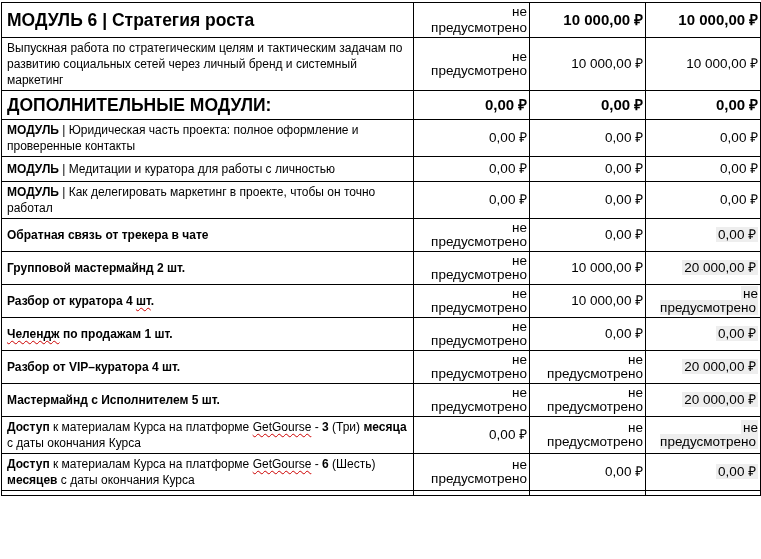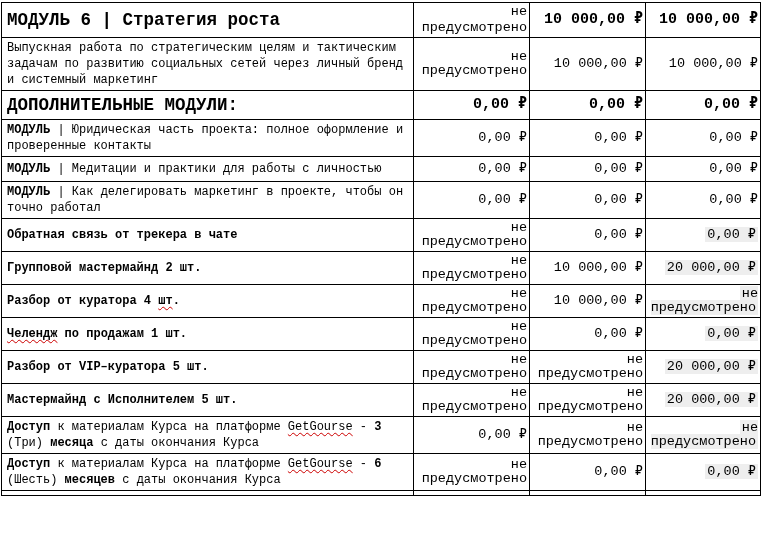--- a/index.html
+++ b/index.html
@@ -5,21 +5,21 @@
   :root{
     --border:#000000;
     --shade:#eeeeee;
     --squiggle:#cc0000;
     --text:#000000;
     --bg:#ffffff;
   }
   html,body{margin:0;padding:0;}
   .page{
     width:761px;height:559px;overflow:hidden;background:var(--bg);
-    font-family:Liberation Mono, monospace;color:var(--text);
+    font-family:Liberation Sans, sans-serif;color:var(--text);
     position:relative;
   }
   table.price-table{
     border-collapse:collapse;table-layout:fixed;width:759px;
     margin:2px 0 0 1px;
   }
   col.c-label{width:412px;}
   col.c-p1{width:116px;}
   col.c-p2{width:116px;}
   col.c-p3{width:115px;}
@@ -86,21 +86,21 @@
     <td class="val"><span class="b">0,00 ₽</span></td>
     <td class="val"><span class="b">0,00 ₽</span></td>
   </tr>
         <tr class="price-row row-item">
     <td class="label"><span class="b">МОДУЛЬ</span><span> | Юридическая часть проекта: полное оформление и проверенные контакты</span></td>
     <td class="val"><span>0,00 ₽</span></td>
     <td class="val"><span>0,00 ₽</span></td>
     <td class="val"><span>0,00 ₽</span></td>
   </tr>
         <tr class="price-row row-item">
-    <td class="label"><span class="b">МОДУЛЬ</span><span> | Медитации и практики для работы с личностью</span></td>
+    <td class="label"><span class="b">МОДУЛЬ</span><span> | Медитации и куратора для работы с личностью</span></td>
     <td class="val"><span>0,00 ₽</span></td>
     <td class="val"><span>0,00 ₽</span></td>
     <td class="val"><span>0,00 ₽</span></td>
   </tr>
         <tr class="price-row row-item">
     <td class="label"><span class="b">МОДУЛЬ</span><span> | Как делегировать маркетинг в проекте, чтобы он точно работал</span></td>
     <td class="val"><span>0,00 ₽</span></td>
     <td class="val"><span>0,00 ₽</span></td>
     <td class="val"><span>0,00 ₽</span></td>
   </tr>
@@ -127,21 +127,21 @@
 предусмотрено</span></td>
   </tr>
         <tr class="price-row row-service">
     <td class="label"><span class="b wavy">Челендж</span><span class="b"> по продажам 1 шт.</span></td>
     <td class="val"><span>не
 предусмотрено</span></td>
     <td class="val"><span>0,00 ₽</span></td>
     <td class="val"><span class="shade">0,00 ₽</span></td>
   </tr>
         <tr class="price-row row-service">
-    <td class="label"><span class="b">Разбор от VIP–куратора 5 шт.</span></td>
+    <td class="label"><span class="b">Разбор от VIP–куратора 4 шт.</span></td>
     <td class="val"><span>не
 предусмотрено</span></td>
     <td class="val"><span>не
 предусмотрено</span></td>
     <td class="val"><span class="shade">20 000,00 ₽</span></td>
   </tr>
         <tr class="price-row row-service">
     <td class="label"><span class="b">Мастермайнд с Исполнителем 5 шт.</span></td>
     <td class="val"><span>не
 предусмотрено</span></td>

